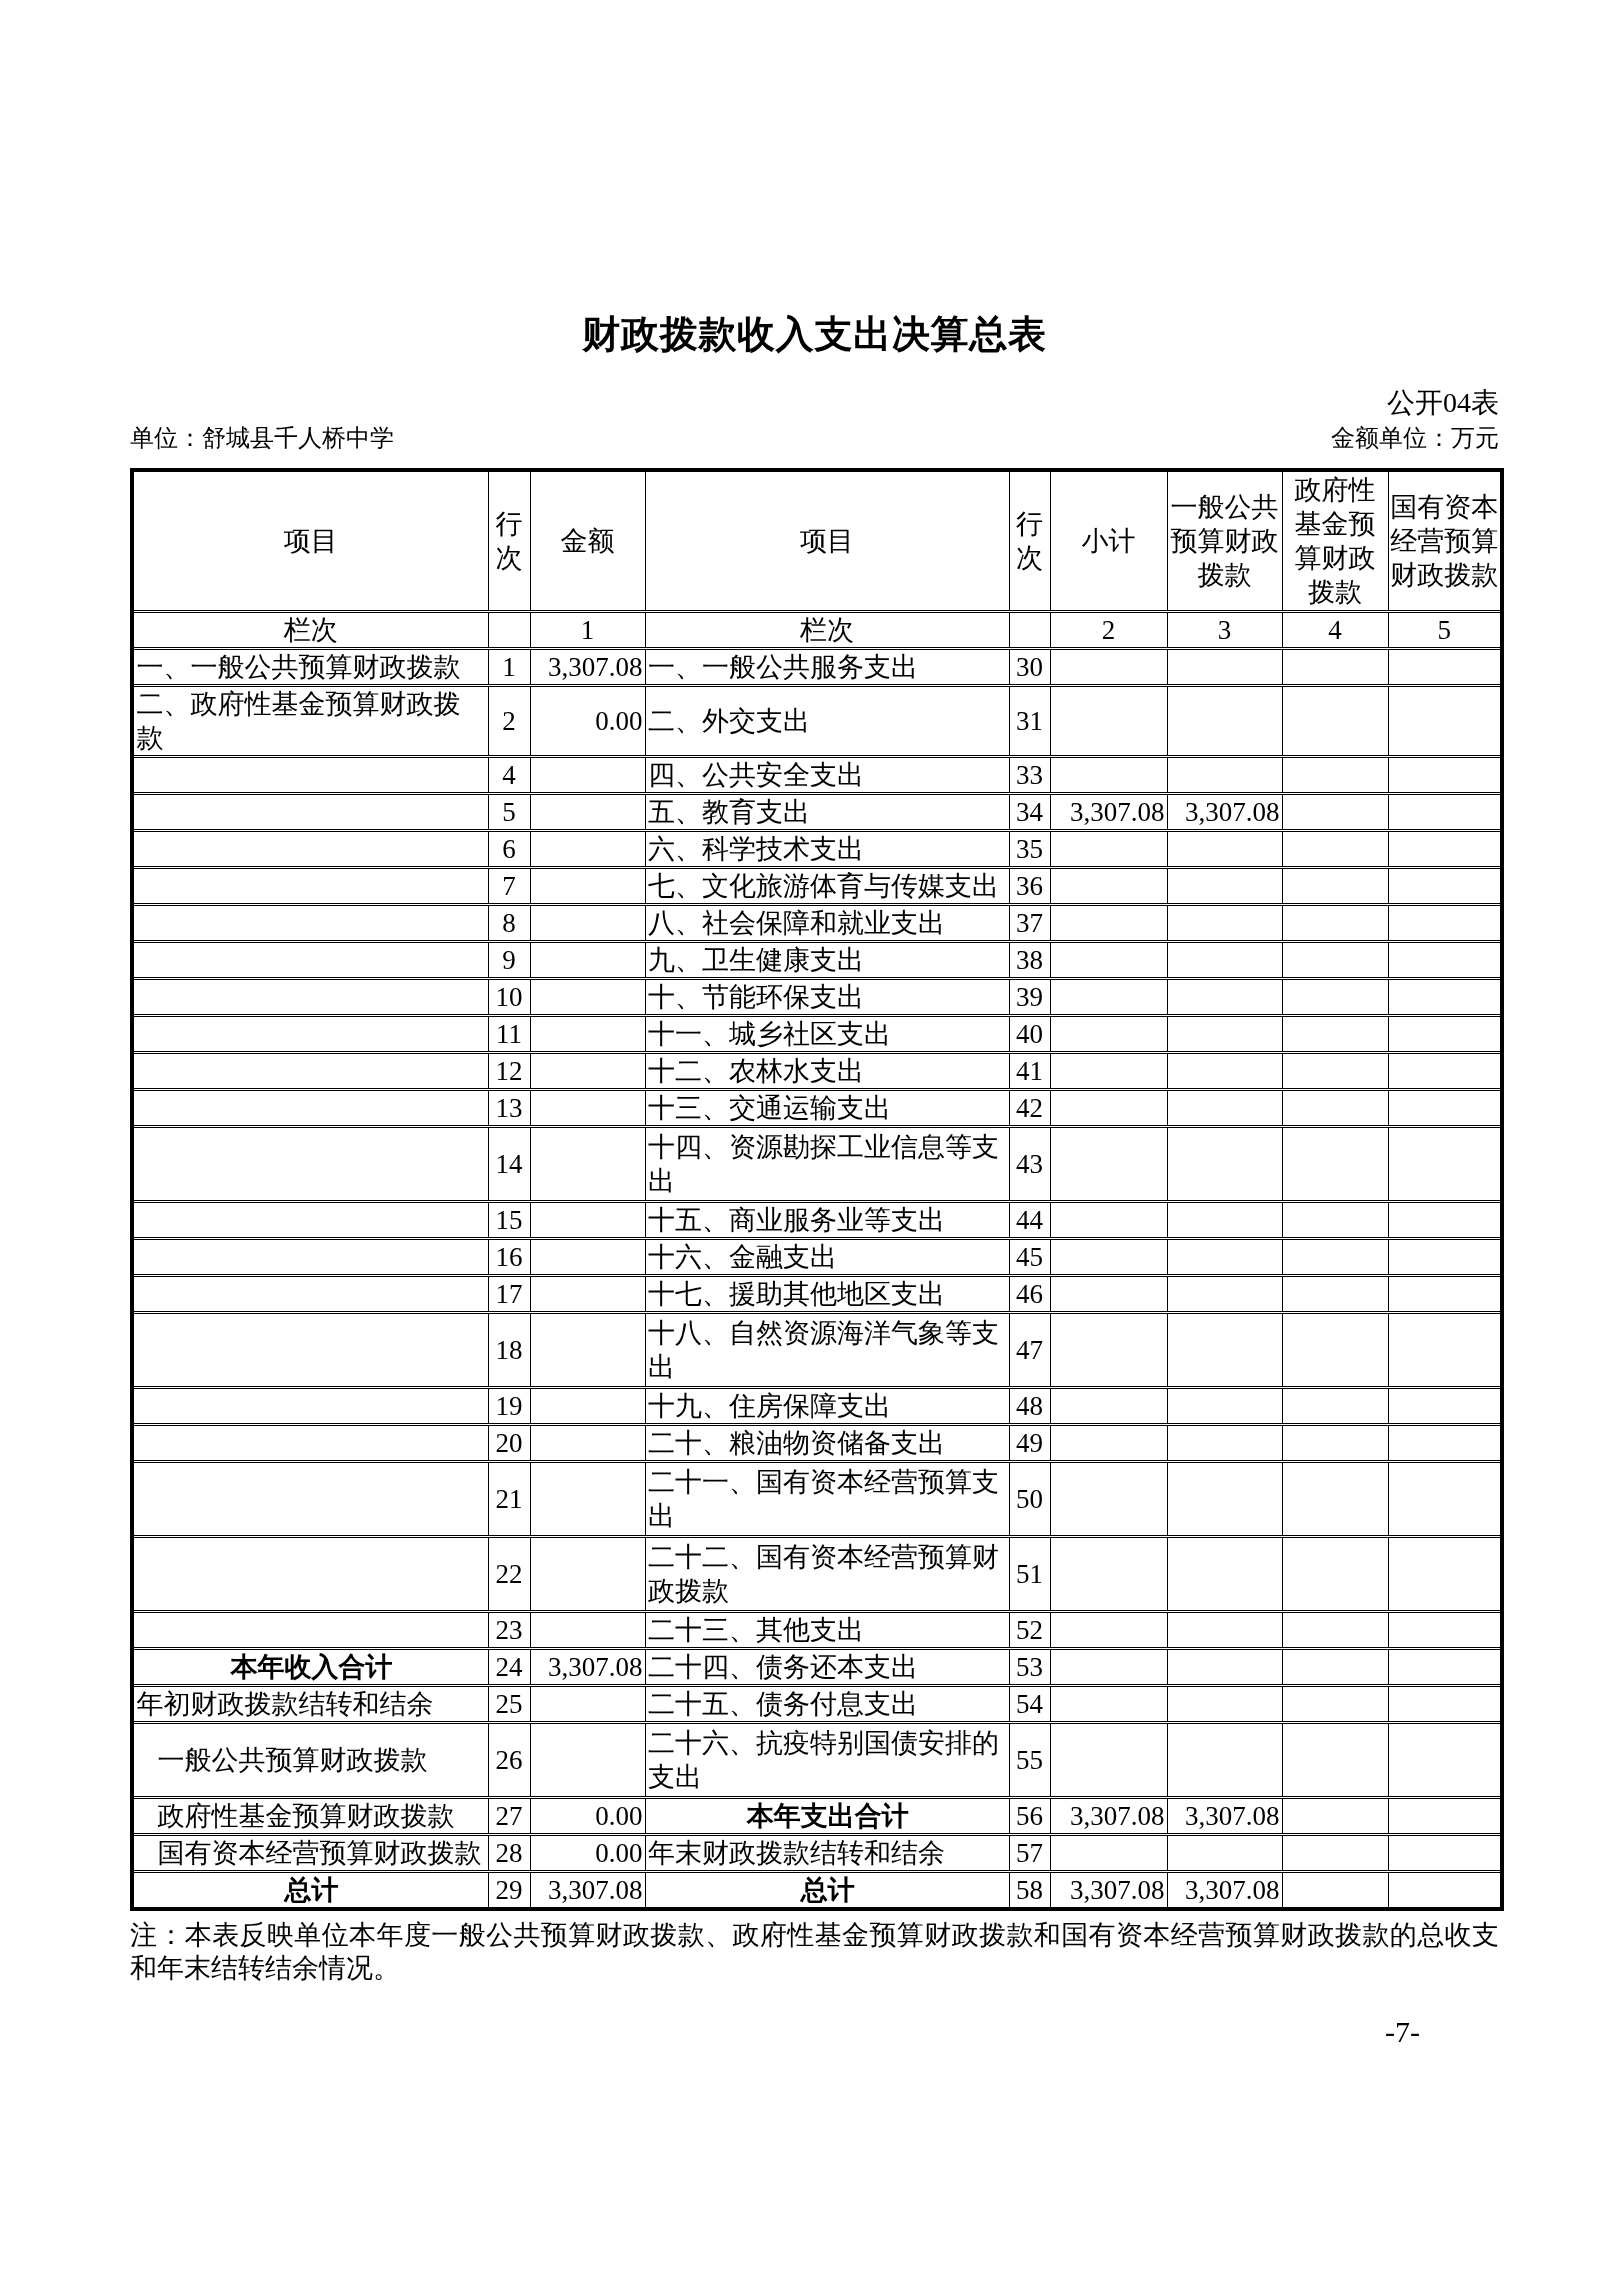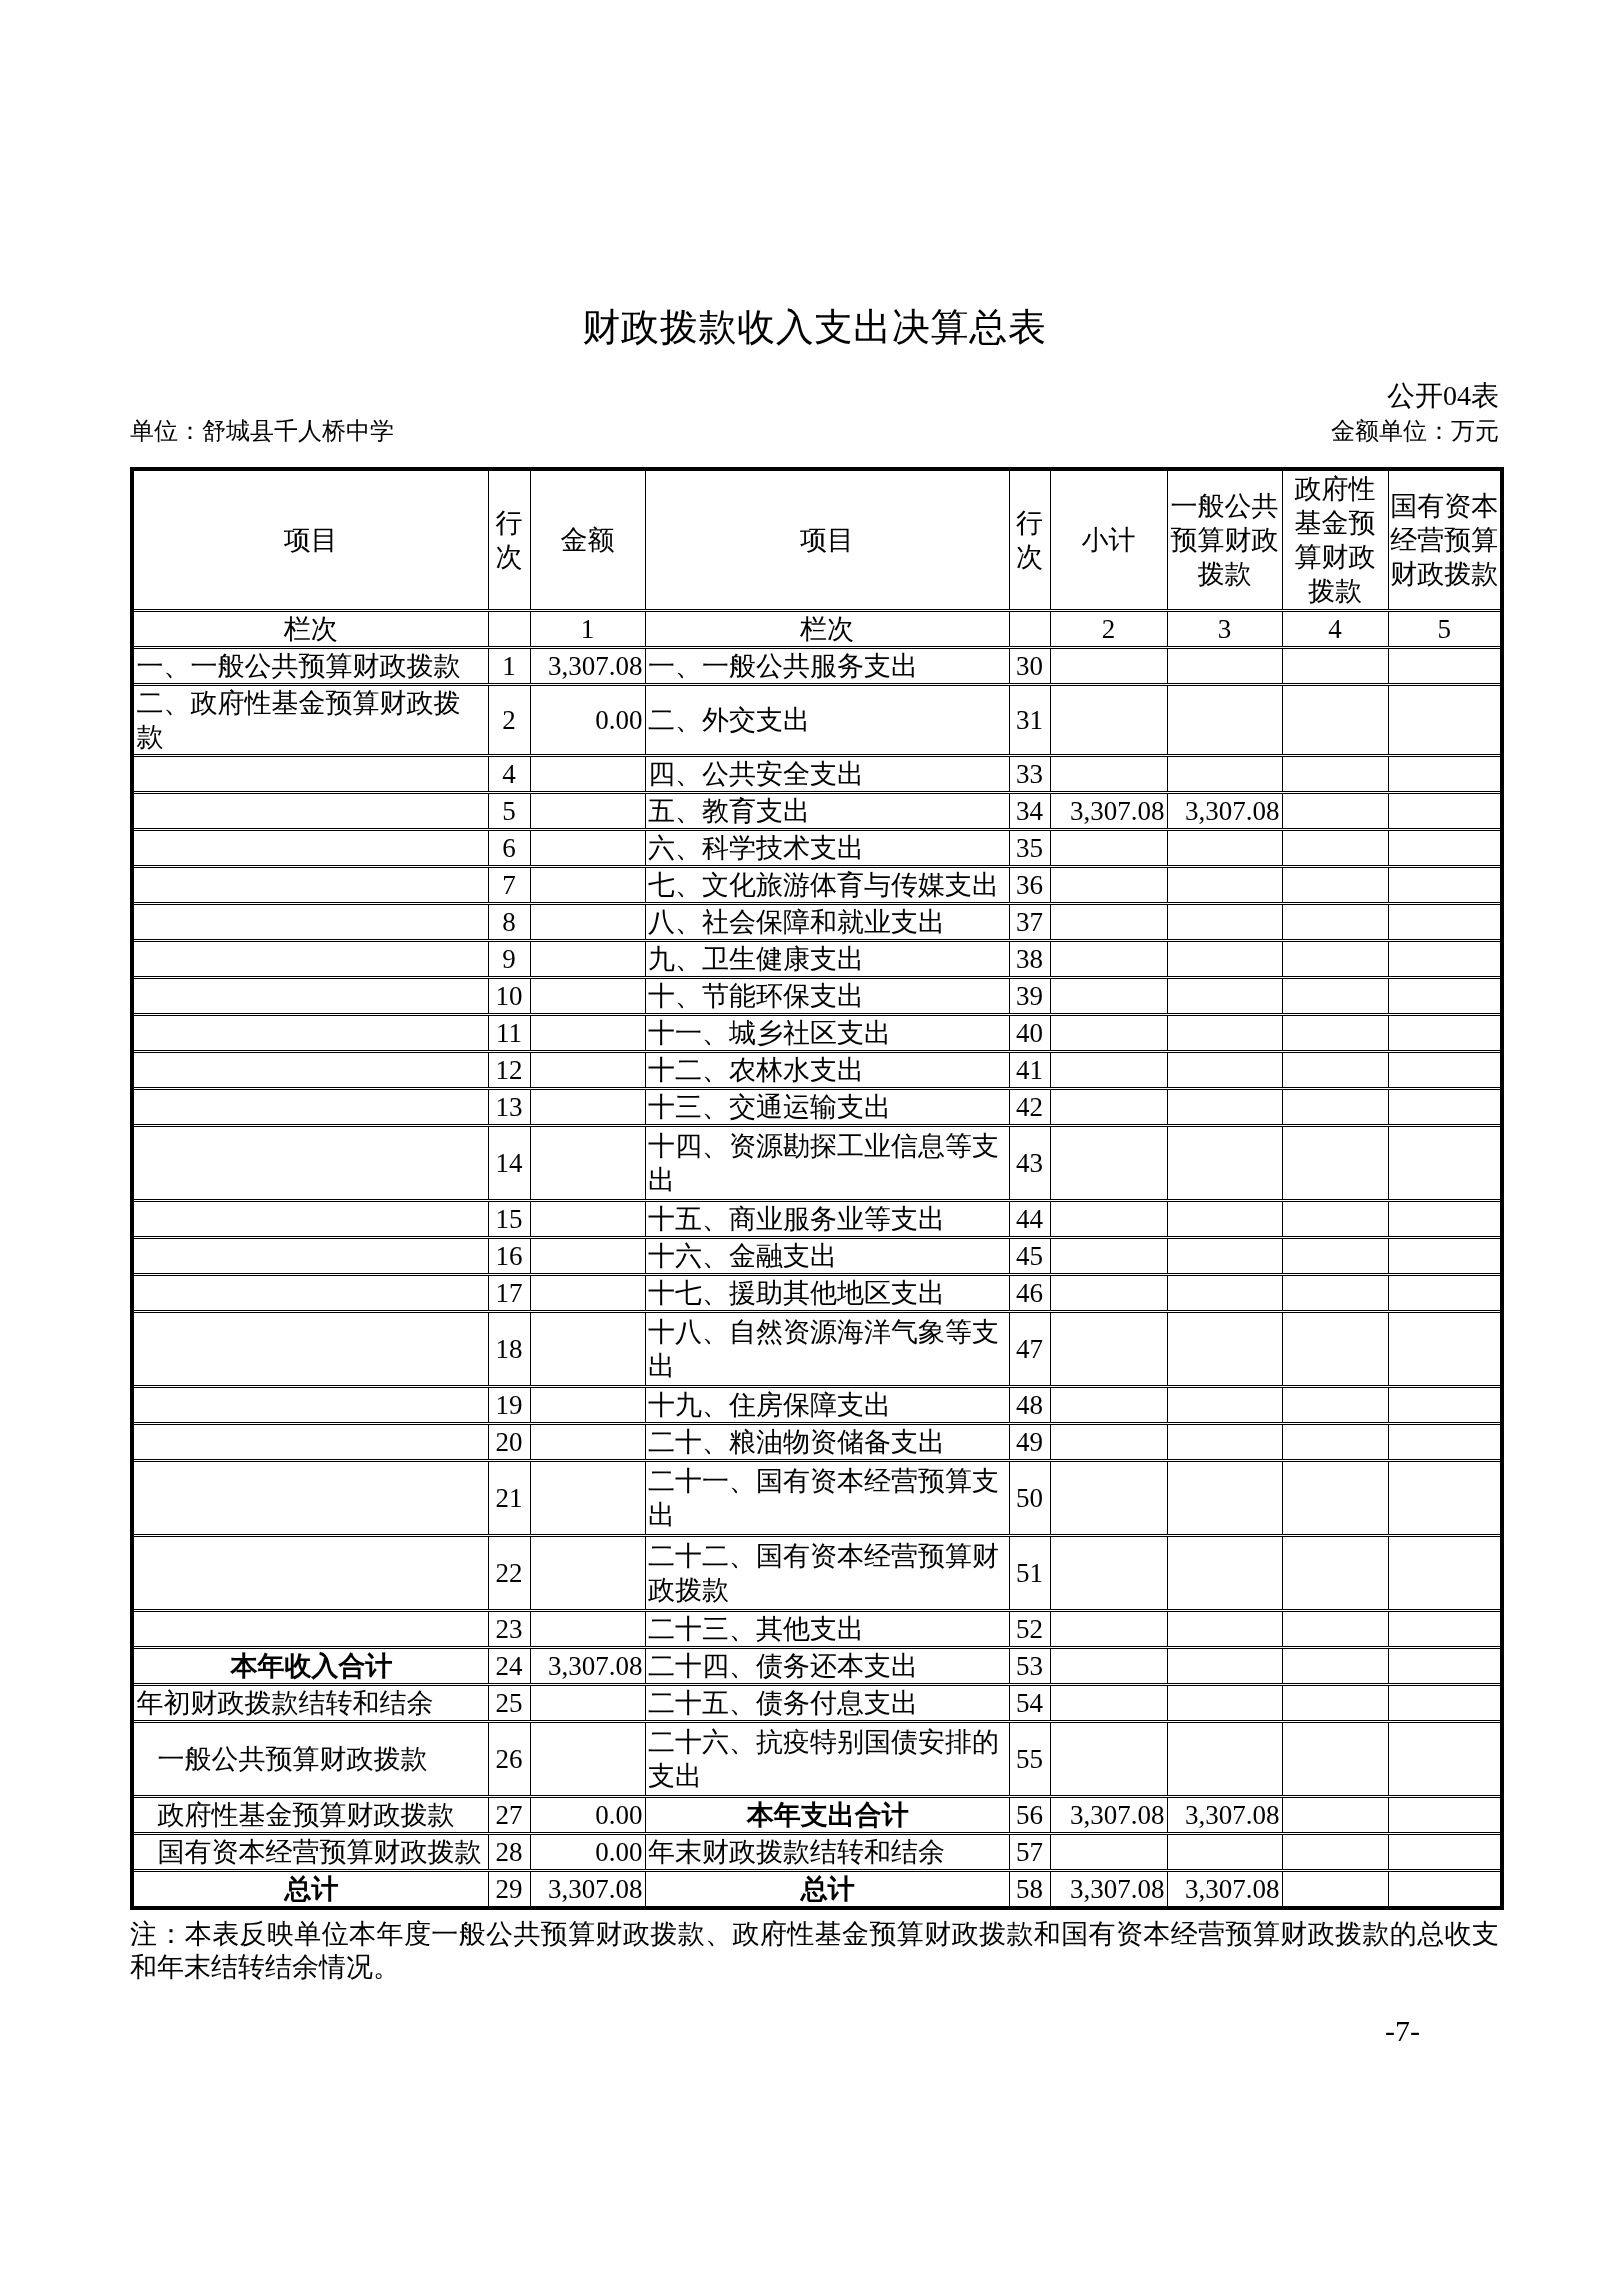--- a/index.html
+++ b/index.html
@@ -12,41 +12,41 @@
     font-family: "Liberation Serif", "DejaVu Serif", serif;
     overflow: hidden;
     position: relative;
   }
   .page {
     width: 1369px;
     margin-left: 130px;
     padding-top: 305px;
   }
   .title {
-    margin: 1px;
+    margin: 8px;
     text-align: center;
     font-family: "Liberation Sans", "DejaVu Sans", sans-serif;
-    font-weight: normal;
+    font-weight: bold;
     font-size: 38px;
     line-height: 1.15;
     letter-spacing: 0.7px;
   }
   .code-line {
     margin-top: 29px;
     text-align: right;
     font-size: 28px;
     line-height: 1.2;
   }
   .meta-line {
     display: flex;
     justify-content: space-between;
     font-size: 24px;
     line-height: 1.2;
     margin-top: 5.2px;
-    margin-bottom: 21px;
+    margin-bottom: 15px;
   }
   table.fiscal {
     width: 1369px;
     table-layout: fixed;
     border-collapse: collapse;
     border: 4.6px solid #000;
     font-size: 27px;
   }
   th, td {
     border: 1.3px solid #000;

